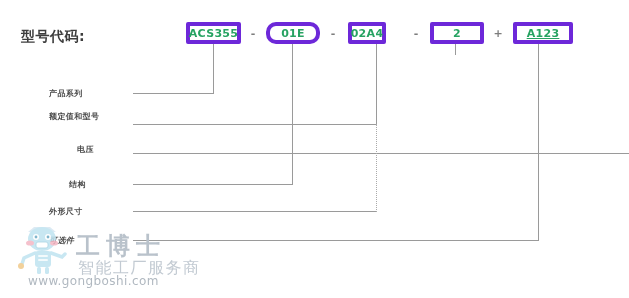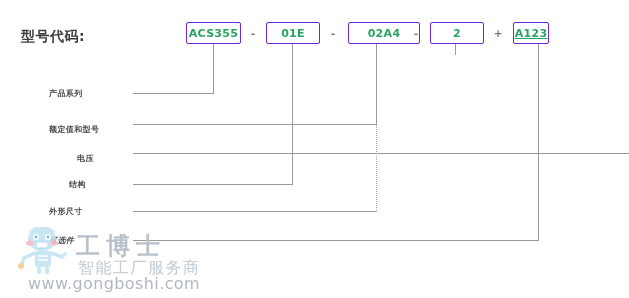--- a/index.html
+++ b/index.html
@@ -28,21 +28,21 @@
     color: #3d3d3d;
     letter-spacing: 0.5px;
     white-space: nowrap;
   }
 
   
   .code-box {
     position: absolute;
     top: 22px;
     height: 22px;
-    border: 1px solid #6d28d9;
+    border: 4px solid #6d28d9;
     border-radius: 2px;
     background: #ffffff;
     color: #27a362;
     font-size: 11px;
     font-weight: bold;
     display: flex;
     align-items: center;
     justify-content: center;
     box-sizing: border-box;
     letter-spacing: 0.3px;
@@ -115,21 +115,21 @@
     left: 62px;
     top: 34px;
     font-size: 16px;
     color: #c2cad2;
     letter-spacing: 1.5px;
   }
   .wm-url {
     position: absolute;
     left: 12px;
     top: 50px;
-    font-size: 16px;
+    font-size: 12px;
     color: #b0b8c0;
     letter-spacing: 0.4px;
   }
   .wm-mascot {
     position: absolute;
     left: 0px;
     top: 0px;
     width: 58px;
     height: 52px;
   }
@@ -138,37 +138,37 @@
 <body>
 
 <div id="page">
 
   <div class="title">型号代码:</div>
 
   <div class="code-box" style="left:186px; width:55px;">ACS355</div>
 
   <div class="sep" style="left:246px;">-</div>
 
-  <div class="code-box" style="left:266px; width:54px;">01E</div>
+  <div class="code-box" style="left:266px; width:54px;border-radius:10px;">01E</div>
 
   <div class="sep" style="left:326px;">-</div>
 
-  <div class="code-box" style="left:348px; width:72px;">02A4</div>
+  <div class="code-box" style="left:348px; width:38px;">02A4</div>
 
   <div class="sep" style="left:409px;">-</div>
 
   <div class="code-box" style="left:430px; width:54px;">2</div>
 
   <div class="sep" style="left:491px;">+</div>
 
-  <div class="code-box" style="left:513px; width:36px;text-decoration:underline;">A123</div>
+  <div class="code-box" style="left:513px; width:60px;text-decoration:underline;">A123</div>
 
   <div class="row-label" style="top:93px;">产品系列</div>
-  <div class="row-label" style="top:129px;">额定值和型号</div>
-  <div class="row-label" style="top:158px;padding-left:28px;">电压</div>
+  <div class="row-label" style="top:116px;">额定值和型号</div>
+  <div class="row-label" style="top:149px;padding-left:28px;">电压</div>
   <div class="row-label" style="top:184px;padding-left:20px;">结构</div>
   <div class="row-label" style="top:211px;">外形尺寸</div>
   <div class="row-label" style="top:240px;font-style:italic;">可选件</div>
 
   <div class="hline" style="left:133px; top:93px;  width:81px;"></div>
   <div class="vline" style="left:213px; top:44px;  height:50px;"></div>
 
   <div class="hline" style="left:133px; top:124px; width:244px;"></div>
   <div class="vline" style="left:292px; top:44px;  height:141px;"></div>
 

